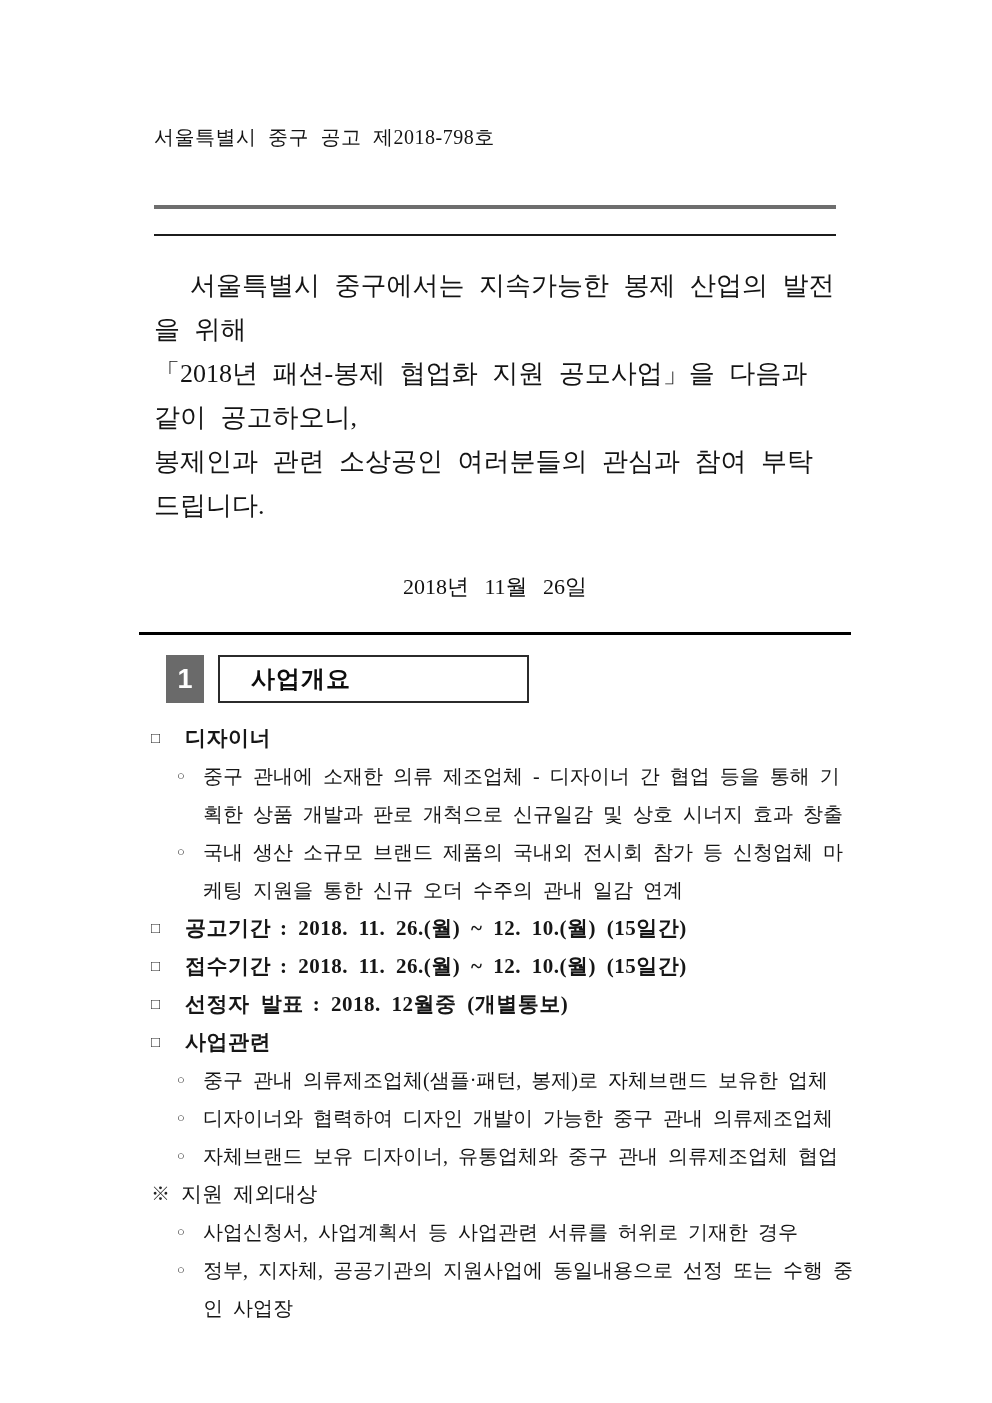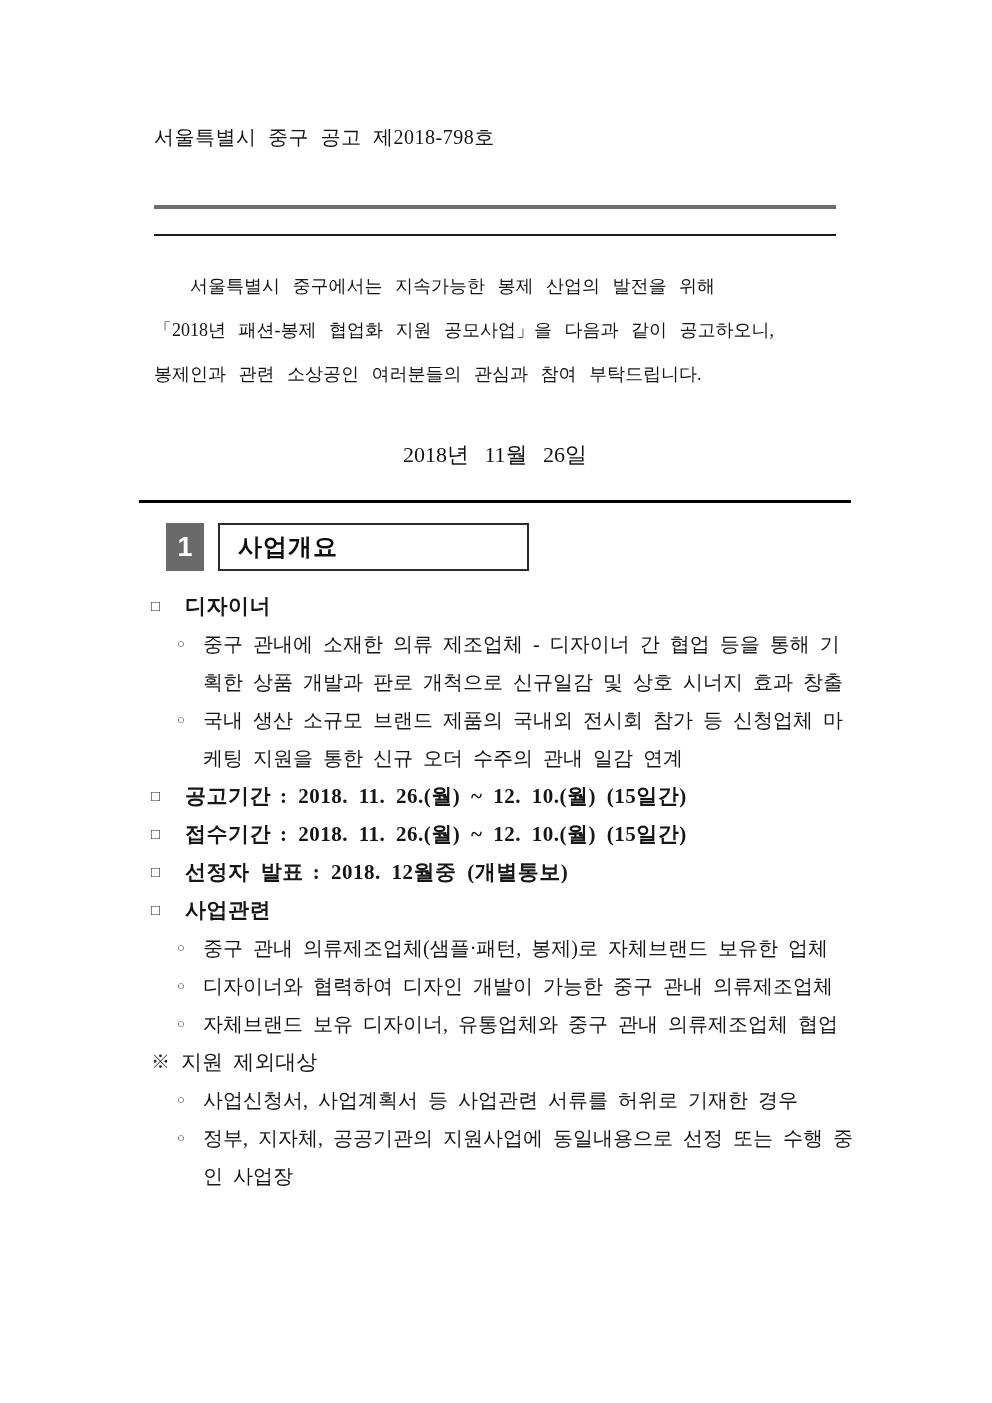--- a/index.html
+++ b/index.html
@@ -33,21 +33,21 @@
     font-weight: 700;
     font-size: 29px;
     letter-spacing: 1px;
     word-spacing: 4px;
     padding: 13px 0 14px 0;
     color: #0d0d0d;
   }
 
   .intro {
     margin-top: 28px;
-    font-size: 18px;
+    font-size: 26px;
     line-height: 44px;
     word-spacing: 8px;
     color: #141414;
   }
   .intro .indent { text-indent: 36px; }
 
   .date-line {
     margin-top: 44px;
     text-align: center;
     font-size: 22px;
@@ -88,21 +88,21 @@
     align-items: center;
     justify-content: center;
   }
   .sec-box {
     width: 311px;
     margin-left: 14px;
     border: 2px solid #2b2b2b;
     background: #ffffff;
     display: flex;
     align-items: center;
-    padding-left: 18px;
+    padding-left: 31px;
     font-family: "Liberation Sans", "DejaVu Sans", sans-serif;
     font-weight: 700;
     font-size: 24px;
     letter-spacing: 1px;
     color: #0d0d0d;
   }
 
   .list {
     margin-top: 16px;
     padding-left: 95px;

